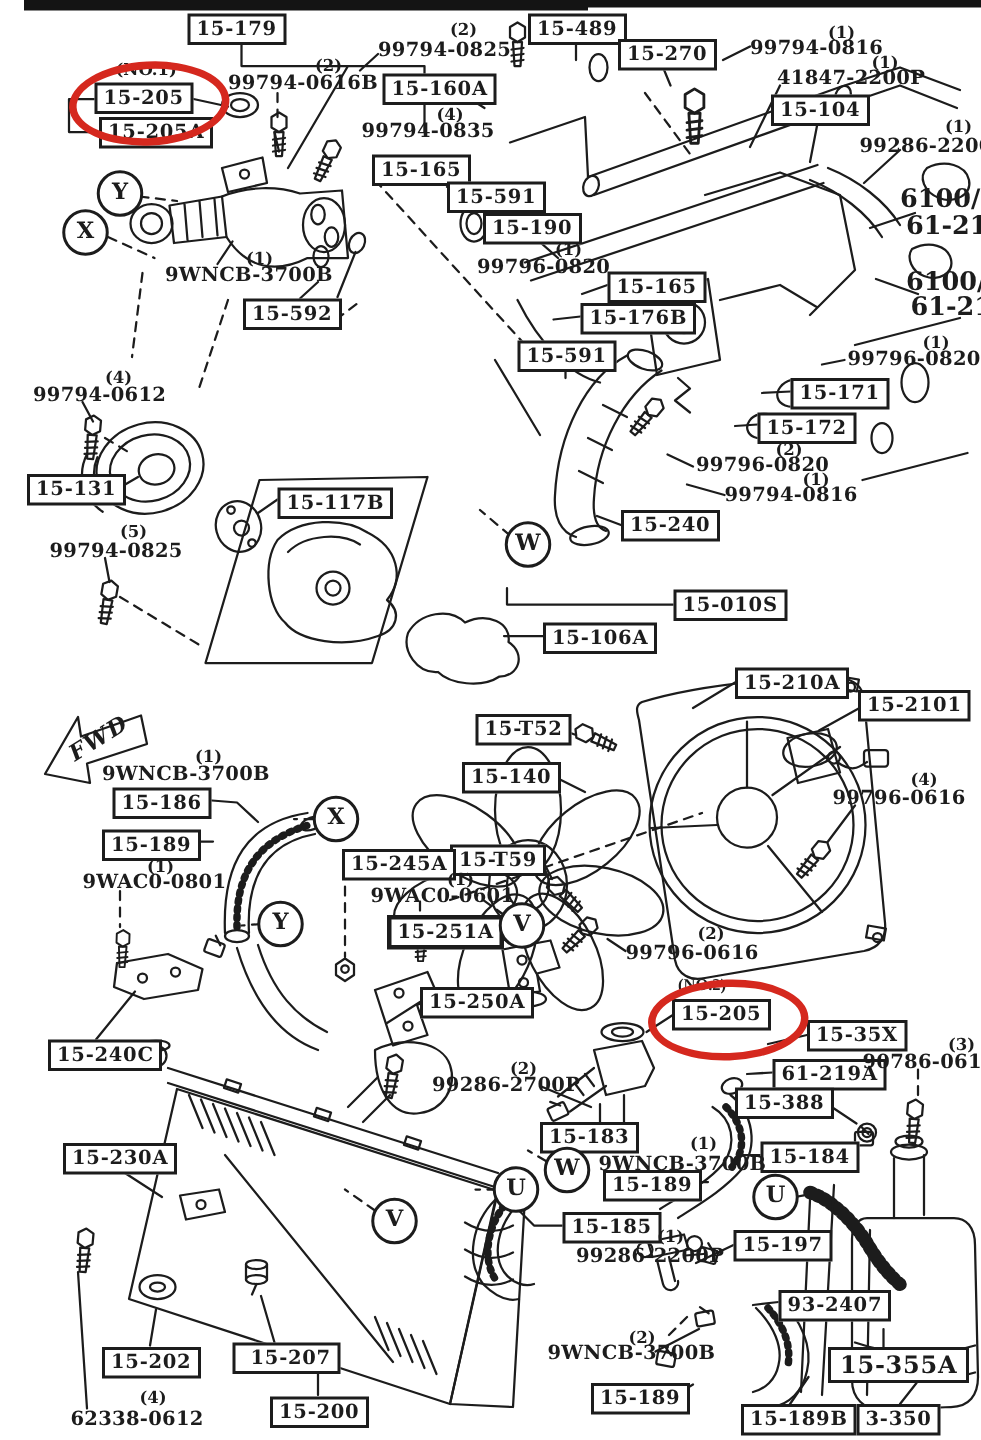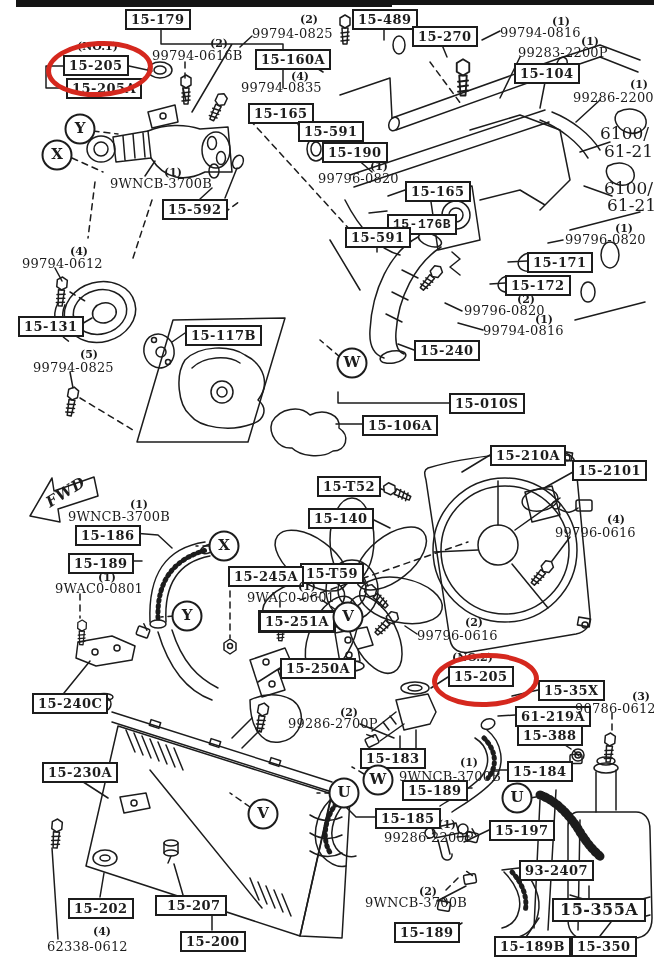--- a/index.html
+++ b/index.html
@@ -4,21 +4,21 @@
 <style>
   html,body{margin:0;padding:0;background:#e8e8e8;}
   #stage{position:relative;width:654px;height:960px;background:#ffffff;overflow:hidden;
          font-family:"DejaVu Serif", serif;color:#1c1c1c;}
   #art{position:absolute;left:0;top:0;z-index:1;}
   .blabel{position:absolute;z-index:3;border:2px solid #1c1c1c;background:#fff;
           font-weight:700;font-size:13px;line-height:15px;padding:1px 4px;
           white-space:nowrap;letter-spacing:.5px;}
   .blabel.thick{border-width:3px;}
   .blabel.big{font-size:16px;line-height:18px;padding:1px 6px;}
-  .pnum{position:absolute;z-index:3;font-weight:400;font-size:13px;white-space:nowrap;letter-spacing:.2px;}
+  .pnum{position:absolute;z-index:3;font-weight:700;font-size:13px;white-space:nowrap;letter-spacing:.2px;}
   .pnum.big{font-size:17px;letter-spacing:0;}
   .qty{position:absolute;z-index:3;font-weight:700;font-size:11px;}
   .callout{position:absolute;z-index:3;width:27px;height:27px;border:2px solid #1c1c1c;border-radius:50%;
            background:#fff;font-weight:700;font-size:15px;text-align:center;line-height:24px;
            transform:translate(-50%,-50%);}
   .red-ellipse{position:absolute;z-index:5;border:5px solid #d5281e;border-radius:50%;pointer-events:none;}
   .note{position:absolute;z-index:4;font-weight:700;font-size:11px;white-space:nowrap;}
   .fwd-text{position:absolute;left:44px;top:483px;z-index:3;font-weight:700;font-style:italic;
             font-size:15px;transform:rotate(-32deg);letter-spacing:1px;}
 </style>
@@ -315,21 +315,21 @@
     <div class="blabel" style="left: 352px; top: 9px;">15-489</div>
     <div class="blabel" style="left: 412px; top: 26px;">15-270</div>
     <div class="blabel" style="left: 222px; top: 49px; margin-left: 33px;">15-160A</div>
     <div class="blabel" style="left: 514px; top: 63px;">15-104</div>
     <div class="blabel" style="left: 63px; top: 55px;">15-205</div>
     <div class="blabel" style="left: 66px; top: 78px;">15-205A</div>
     <div class="blabel" style="left: 248px; top: 103px;">15-165</div>
     <div class="blabel" style="left: 298px; top: 121px;">15-591</div>
     <div class="blabel" style="left: 322px; top: 142px;">15-190</div>
     <div class="blabel" style="left: 405px; top: 181px;">15-165</div>
-    <div class="blabel" style="left: 387px; top: 214px; font-family: Liberation Mono, monospace;">15-176B</div>
+    <div class="blabel" style="left: 387px; top: 202px;">15-176B</div>
     <div class="blabel" style="left: 345px; top: 227px;">15-591</div>
     <div class="blabel" style="left: 162px; top: 199px;">15-592</div>
     <div class="blabel" style="left: 18px; top: 316px;">15-131</div>
     <div class="blabel" style="left: 185px; top: 325px;">15-117B</div>
     <div class="blabel" style="left: 527px; top: 252px;">15-171</div>
     <div class="blabel" style="left: 505px; top: 275px;">15-172</div>
     <div class="blabel" style="left: 414px; top: 340px;">15-240</div>
     <div class="blabel" style="left: 449px; top: 393px;">15-010S</div>
     <div class="blabel" style="left: 362px; top: 415px;">15-106A</div>
     <div class="blabel" style="left: 490px; top: 445px;">15-210A</div>
@@ -340,45 +340,45 @@
     <div class="blabel" style="left: 75px; top: 525px;">15-186</div>
     <div class="blabel" style="left: 68px; top: 553px;">15-189</div>
     <div class="blabel" style="left: 228px; top: 566px; text-align: center;">15-245A</div>
     <div class="blabel thick" style="left: 258px; top: 610px;">15-251A</div>
     <div class="blabel" style="left: 280px; top: 658px;">15-250A</div>
     <div class="blabel" style="left: 32px; top: 693px; text-align: right;">15-240C</div>
     <div class="blabel" style="left: 42px; top: 762px;">15-230A</div>
     <div class="blabel" style="left: 448px; top: 666px;">15-205</div>
     <div class="blabel" style="left: 538px; top: 680px;">15-35X</div>
     <div class="blabel" style="left: 515px; top: 706px;">61-219A</div>
-    <div class="blabel" style="left: 517px; top: 725px;">15-388</div>
+    <div class="blabel" style="left: 490px; top: 725px;">15-388</div>
     <div class="blabel" style="left: 360px; top: 748px;">15-183</div>
     <div class="blabel" style="left: 402px; top: 780px;">15-189</div>
     <div class="blabel" style="left: 375px; top: 808px;">15-185</div>
     <div class="blabel" style="left: 507px; top: 761px;">15-184</div>
     <div class="blabel" style="left: 489px; top: 820px;">15-197</div>
     <div class="blabel" style="left: 519px; top: 860px;">93-2407</div>
     <div class="blabel big" style="left: 552px; top: 898px;">15-355A</div>
     <div class="blabel" style="left: 68px; top: 898px;">15-202</div>
     <div class="blabel" style="left: 155px; top: 895px; padding-left: 10px;">15-207</div>
     <div class="blabel" style="left: 180px; top: 931px;">15-200</div>
     <div class="blabel" style="left: 394px; top: 922px;">15-189</div>
     <div class="blabel" style="left: 494px; top: 936px;">15-189B</div>
-    <div class="blabel" style="left: 571px; top: 936px;">15-350</div>
+    <div class="blabel" style="left: 571px; top: 936px;">3-350</div>
     <div class="pnum" style="left: 252px; top: 26px;">99794-0825</div>
     <div class="qty" style="left: 300px; top: 13px;">(2)</div>
     <div class="pnum" style="left: 152px; top: 48px;">99794-0616B</div>
     <div class="qty" style="left: 210px; top: 37px;">(2)</div>
     <div class="pnum" style="left: 241px; top: 80px;">99794-0835</div>
     <div class="qty" style="left: 291px; top: 70px;">(4)</div>
     <div class="pnum" style="left: 110px; top: 176px;">9WNCB-3700B</div>
     <div class="qty" style="left: 164px; top: 166px;">(1)</div>
     <div class="pnum" style="left: 500px; top: 25px;">99794-0816</div>
     <div class="qty" style="left: 552px; top: 15px;">(1)</div>
-    <div class="pnum" style="left: 518px; top: 45px;">99283-2200P</div>
+    <div class="pnum" style="left: 518px; top: 45px;">41847-2200P</div>
     <div class="qty" style="left: 581px; top: 35px;">(1)</div>
     <div class="pnum" style="left: 573px; top: 90px;">99286-2200P</div>
     <div class="qty" style="left: 630px; top: 78px;">(1)</div>
     <div class="pnum big" style="left: 600px; top: 123px;">6100/</div>
     <div class="pnum big" style="left: 604px; top: 141px;">61-212</div>
     <div class="pnum big" style="left: 604px; top: 178px;">6100/</div>
     <div class="pnum big" style="left: 607px; top: 195px;">61-211</div>
     <div class="pnum" style="left: 318px; top: 171px;">99796-0820</div>
     <div class="qty" style="left: 370px; top: 160px;">(1)</div>
     <div class="pnum" style="left: 565px; top: 232px;">99796-0820</div>
@@ -418,15 +418,15 @@
     <div class="callout" style="left: 352px; top: 363px;">W</div>
     <div class="callout" style="left: 224px; top: 546px;">X</div>
     <div class="callout" style="left: 187px; top: 616px;">Y</div>
     <div class="callout" style="left: 348px; top: 617px;">V</div>
     <div class="callout" style="left: 378px; top: 780px;">W</div>
     <div class="callout" style="left: 344px; top: 793px;">U</div>
     <div class="callout" style="left: 517px; top: 798px;">U</div>
     <div class="callout" style="left: 263px; top: 814px;">V</div>
     <div class="note" style="left: 77px; top: 40px;">(NO.1)</div>
     <div class="red-ellipse" style="left: 46px; top: 41px; width: 97px; height: 46px; transform: rotate(-3deg);"></div>
-    <div class="note" style="left: 452px; top: 651px;">(NO.2)</div>
+    <div class="note" style="left: 452px; top: 651px; font-family: Liberation Serif, serif;">(NO.2)</div>
     <div class="red-ellipse" style="left: 432px; top: 653px; width: 97px; height: 44px; transform: rotate(-2deg);"></div>
   </div>
 
 </body></html>

